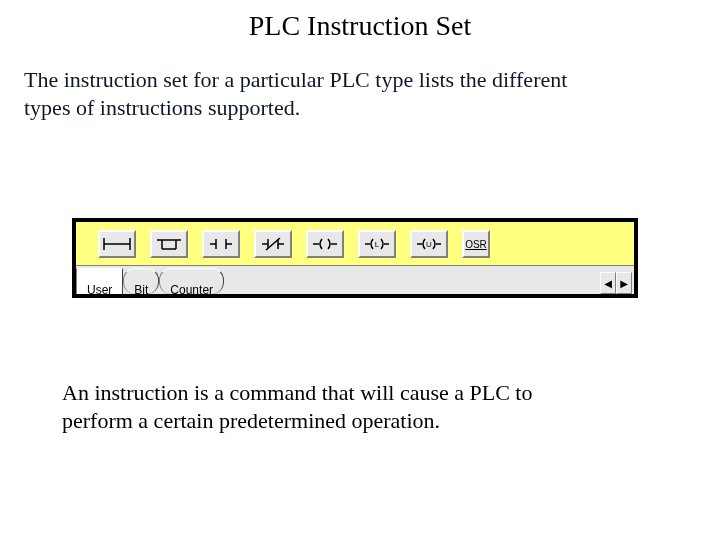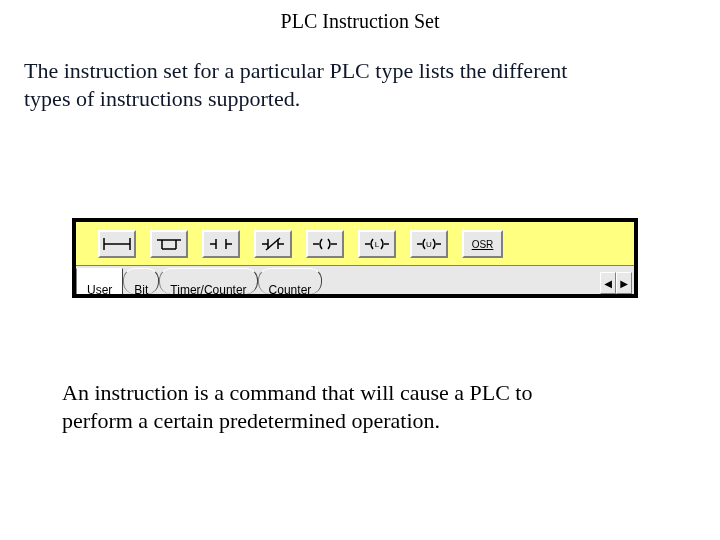--- a/index.html
+++ b/index.html
@@ -7,21 +7,21 @@
     padding: 0;
     width: 720px;
     height: 540px;
     font-family: "Times New Roman", Times, serif;
     background: #ffffff;
     color: #000000;
     position: relative;
   }
   .title {
     text-align: center;
-    font-size: 20px;
+    font-size: 28px;
     font-weight: 400;
     margin-top: 10px;
     margin-bottom: 24px;
   }
   .intro {
     font-size: 22px;
     color: #0f172a;
     margin: 0 24px 0 24px;
     line-height: 1.25;
     max-width: 560px;
@@ -65,21 +65,21 @@
     border-bottom: 2px solid #808080;
     display: flex;
     align-items: center;
     justify-content: center;
     box-sizing: border-box;
     font-family: Arial, sans-serif;
     font-size: 10px;
     color: #000000;
   }
   .icon-btn.osr {
-    width: 41px;
+    width: 28px;
     text-decoration: underline;
   }
   .icon-btn svg {
     width: 30px;
     height: 18px;
   }
   .tab-row {
     position: absolute;
     bottom: 0;
     left: 0;
@@ -212,21 +212,20 @@
       </div>
 
       <div class="icon-btn osr">
         <span>OSR</span>
       </div>
     </div>
 
     <div class="tab-row">
       <div class="tab">User</div>
       <div class="tab inactive">Bit</div>
-      <div class="tab inactive">Timer/Counter</div>
       <div class="tab inactive">Counter</div>
       <div class="arrow-group">
         <div class="arrow-btn">◀</div>
         <div class="arrow-btn">▶</div>
       </div>
     </div>
 
   </div>
 </div>
 

